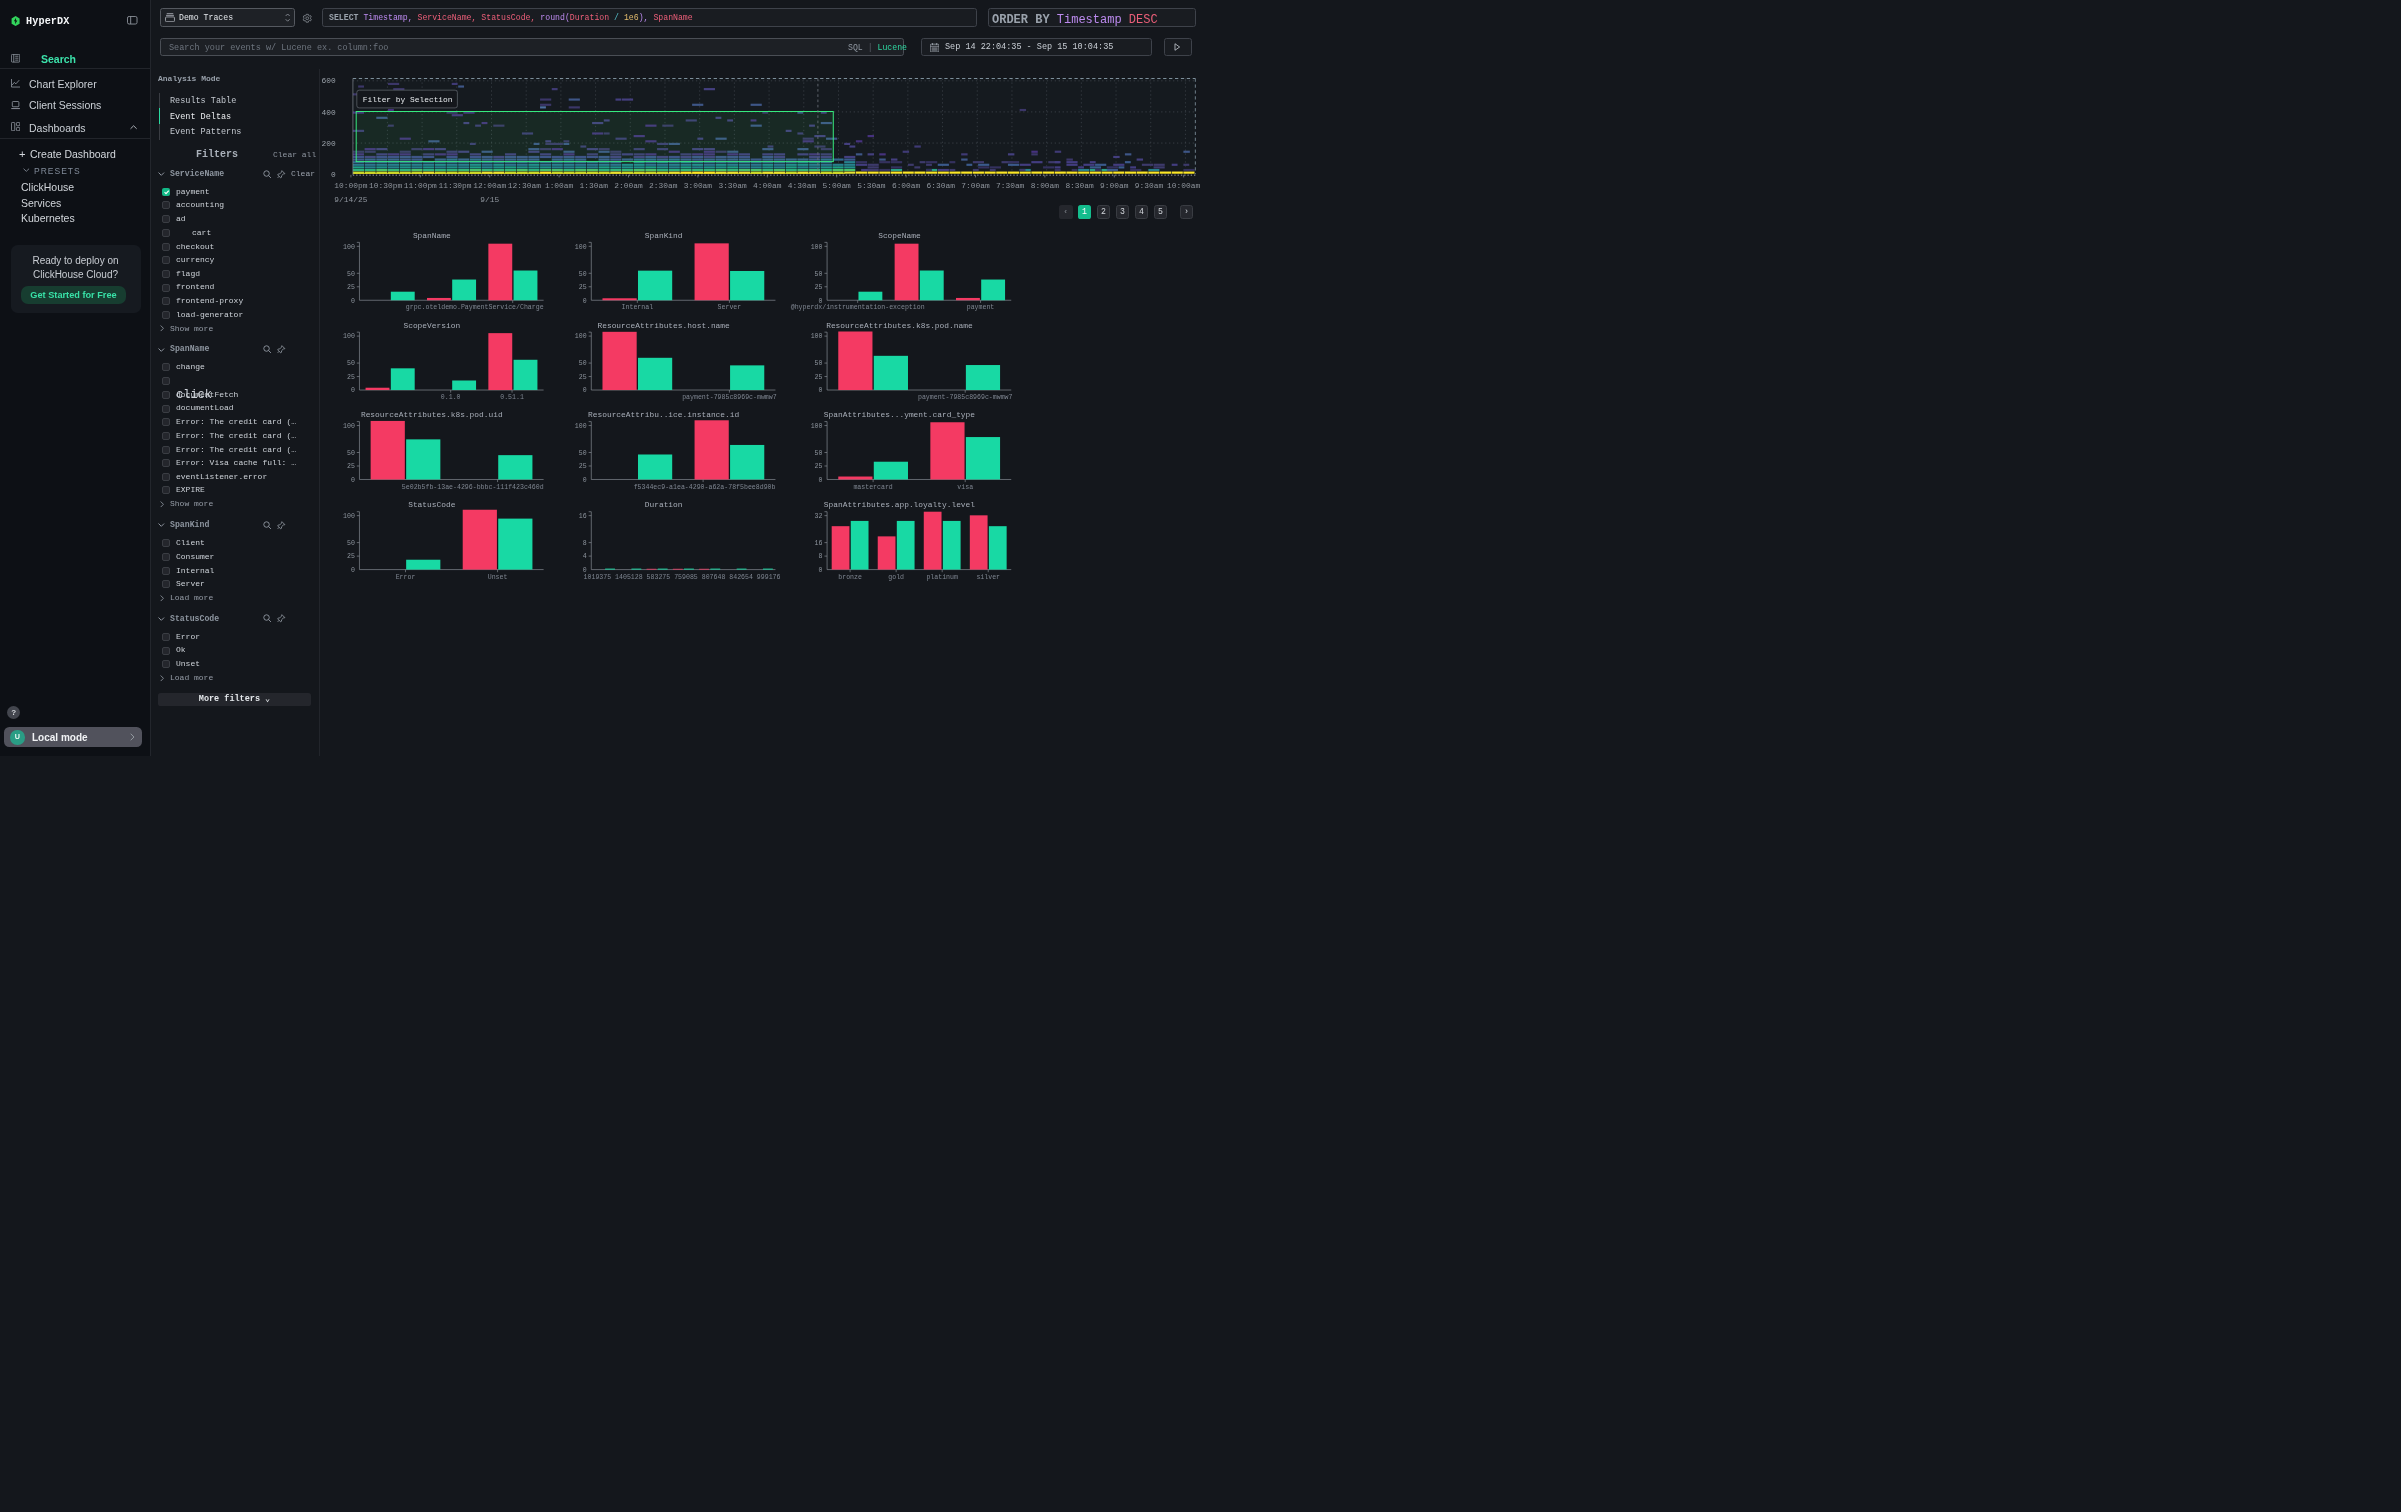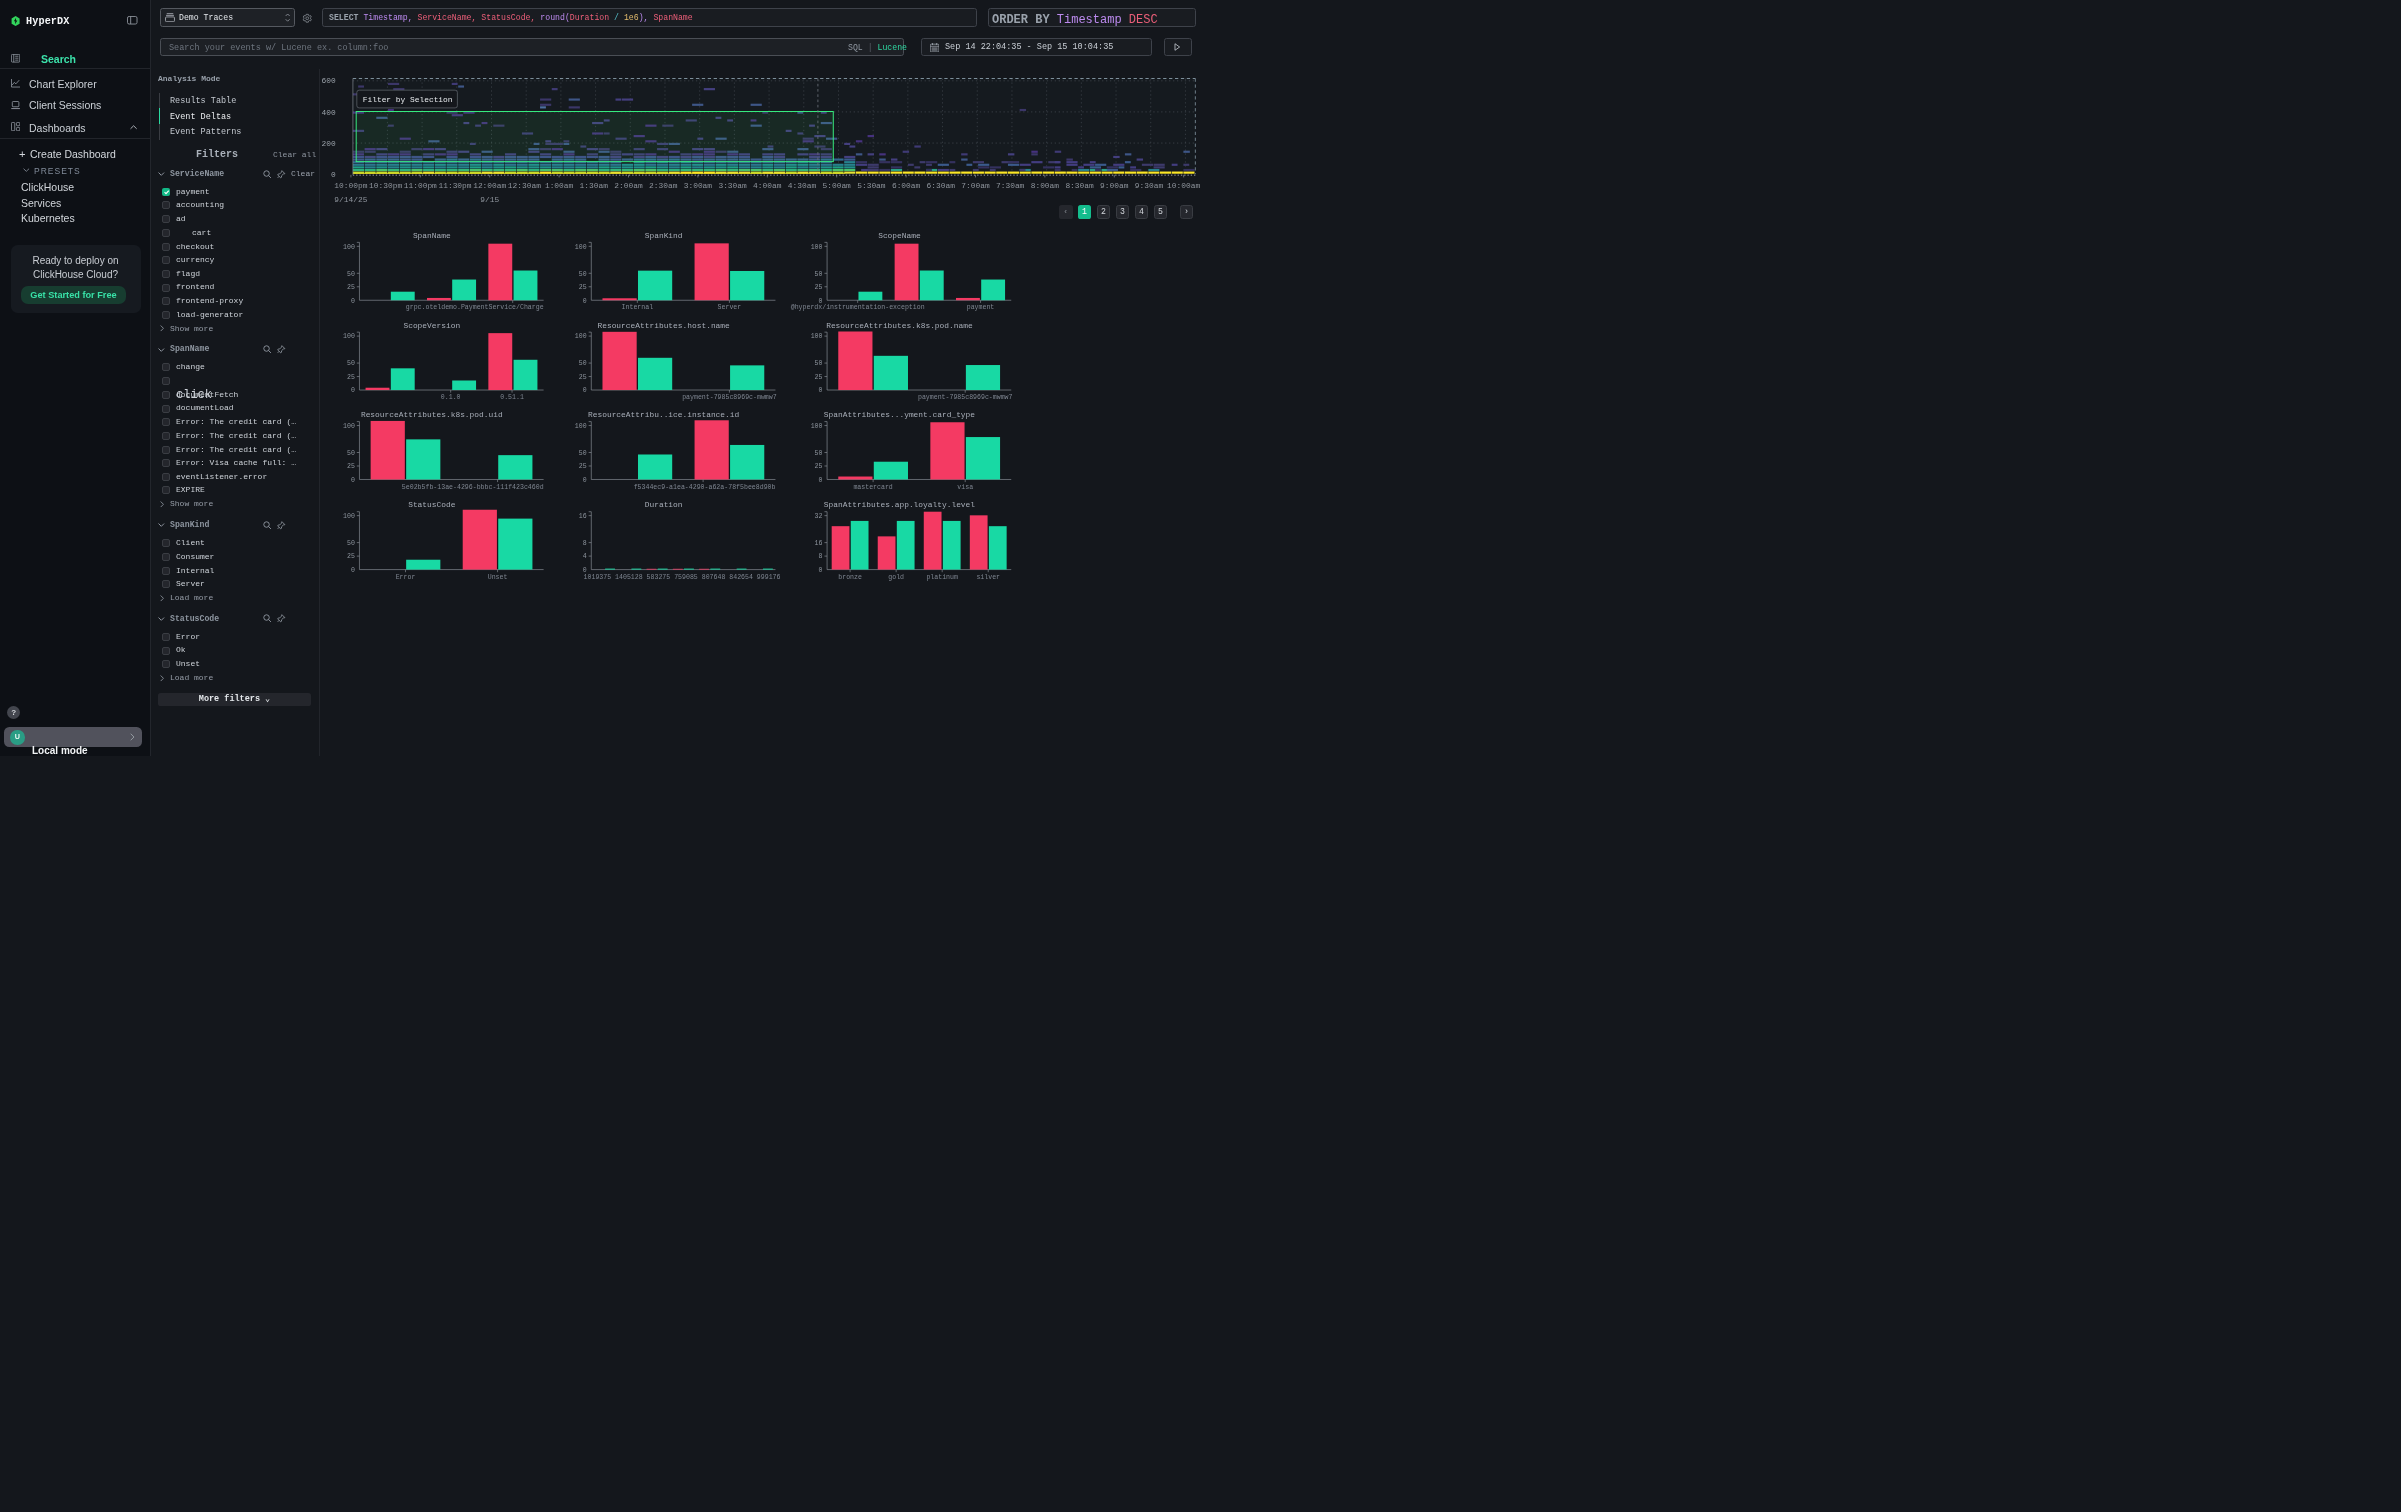--- a/index.html
+++ b/index.html
@@ -54,21 +54,21 @@
   <div class="abs sans" style="left:34px;top:166px;font-size:8.5px;letter-spacing:1px;color:#828c9a;">PRESETS</div>
   <div class="abs sans" style="left:21px;top:181px;font-size:10.5px;color:#d2d6db;">ClickHouse</div>
   <div class="abs sans" style="left:21px;top:197px;font-size:10.5px;color:#d2d6db;">Services</div>
   <div class="abs sans" style="left:21px;top:212px;font-size:10.5px;color:#d2d6db;">Kubernetes</div>
   <div class="abs" style="left:10.5px;top:245px;width:130px;height:68px;background:#161a20;border-radius:6.6px;"></div>
   <div class="abs sans" style="left:10.5px;top:254px;width:130px;text-align:center;font-size:10px;line-height:14px;color:#c9cdd3;">Ready to deploy on<br>ClickHouse Cloud?</div>
   <div class="abs sans" style="left:21px;top:286px;width:105px;height:18px;background:#173d30;border-radius:7px;color:#38e0a6;font-weight:bold;font-size:9.2px;text-align:center;line-height:18px;">Get Started for Free</div>
   <div class="abs sans" style="left:7.2px;top:706px;width:13px;height:13px;border-radius:50%;background:#43464e;color:#d7dade;font-size:8px;font-weight:bold;text-align:center;line-height:13px;">?</div>
   <div class="abs" style="left:4px;top:727px;width:138px;height:20px;background:#51525c;border-radius:5.3px;"></div>
   <div class="abs sans" style="left:10px;top:730px;width:14.5px;height:14.5px;border-radius:50%;background:#2a9d85;color:#eafaf4;font-size:7.2px;font-weight:bold;text-align:center;line-height:14.5px;">U</div>
-  <div class="abs sans" style="left:32px;top:732px;font-size:10px;font-weight:bold;color:#f1f3f5;margin-top:13px;">Local mode</div>
+  <div class="abs sans" style="left:32px;top:732px;font-size:10px;font-weight:bold;color:#f1f3f5;">Local mode</div>
   <svg class="abs" style="left:130px;top:733px" width="4.6" height="8" viewBox="0 0 7 12" fill="none" stroke="#9ba1a9" stroke-width="1.4">
         <path d="M1 1 L6 6 L1 11"></path>
       </svg>
 </div>
     <div class="abs" style="left:160px;top:8px;width:135px;height:19px;background:#1e2126;border:0.7px solid #555960;border-radius:2.6px;"></div>
 <svg class="abs" style="left:165px;top:12.5px" width="10" height="9.2" viewBox="0 0 15 14" fill="none" stroke="#b7bcc3" stroke-width="1.2">
   <line x1="2.5" y1="1" x2="12.5" y2="1"></line>
       <line x1="1.5" y1="3.6" x2="13.5" y2="3.6"></line>
   <rect x="0.7" y="6" width="13.6" height="7.3" rx="1.5"></rect>
 </svg>

